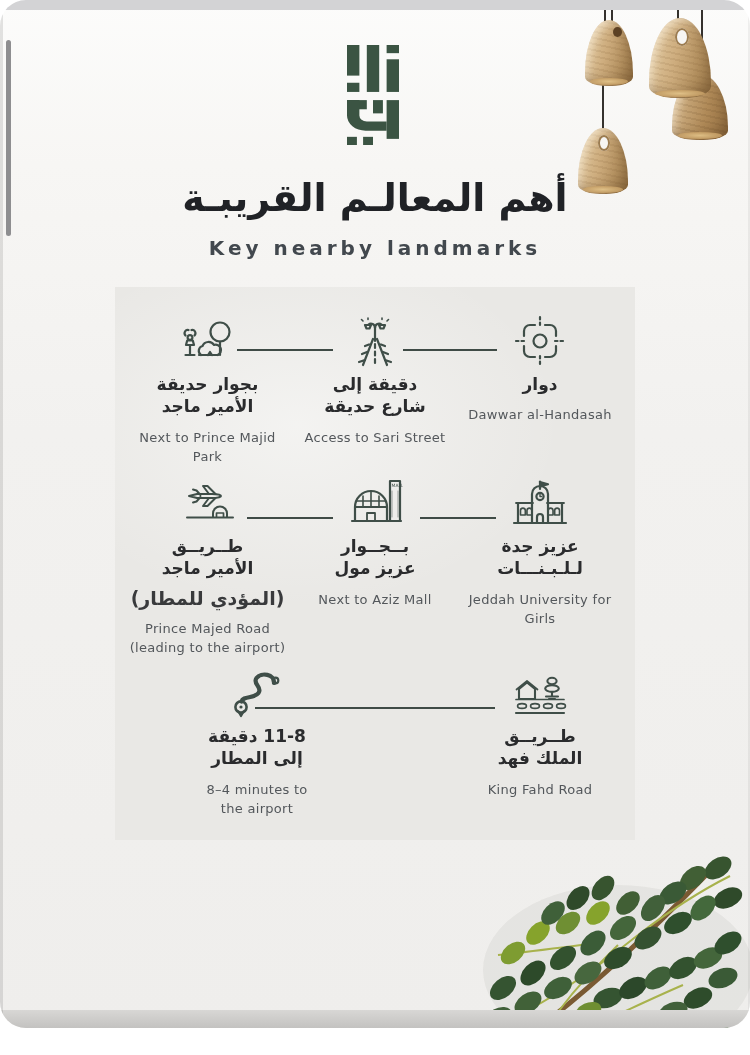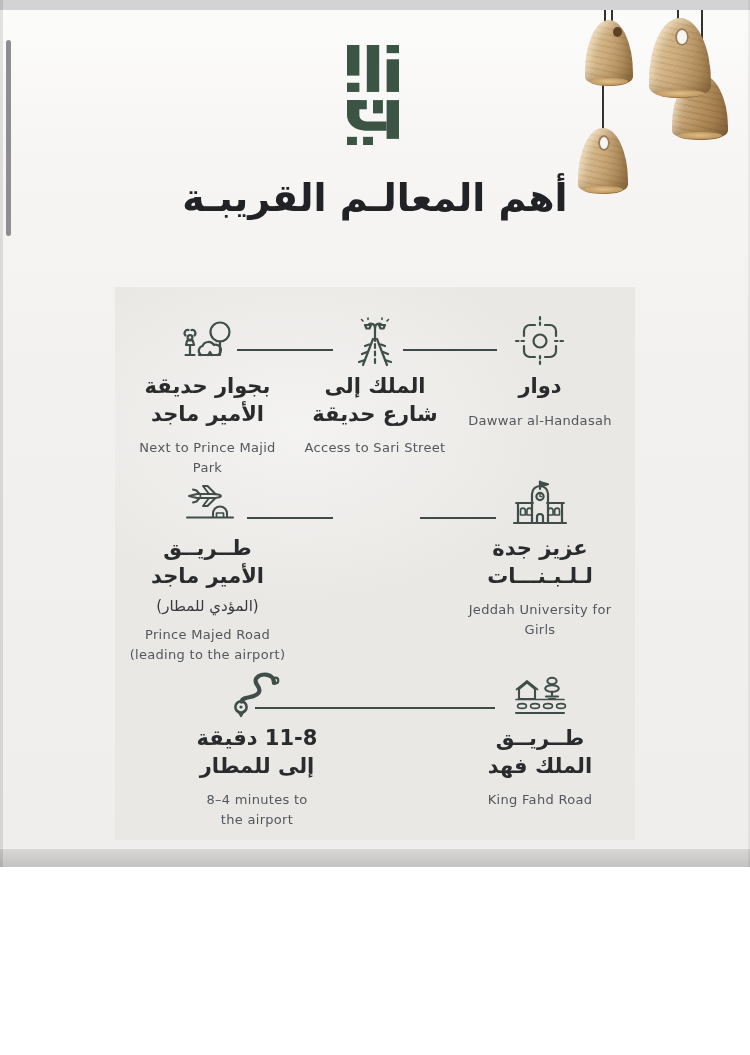--- a/index.html
+++ b/index.html
@@ -1,40 +1,40 @@
 <!DOCTYPE html>
 <html lang="ar"><head>
 <meta charset="utf-8">
 <style>
   html,body{margin:0;padding:0;}
   body{font-family:"DejaVu Sans", sans-serif;}
-  .stage{position:relative;width:750px;height:867px;overflow:hidden;
-    background:linear-gradient(180deg,#fcfcfb 0%,#f7f6f4 16%,#f2f1ef 42%,#efeeec 100%);}
+  .stage{position:relative;width:750px;height:1028px;overflow:hidden;
+    background:linear-gradient(180deg,#fcfcfb 0%,#f7f6f4 16%,#f2f1ef 42%,#efeeec 100%);border-radius:26px;}
   
   .edge-top{position:absolute;left:0;top:0;width:750px;height:10px;background:#d3d3d5;z-index:6;}
   .edge-bottom{position:absolute;left:0;bottom:0;width:750px;height:18px;
     background:linear-gradient(180deg,#d8d7d5,#c3c2c0);z-index:6;}
   .edge-left{position:absolute;left:0;top:0;width:3px;height:1055px;background:rgba(0,0,0,.10);z-index:6;}
   .edge-right{position:absolute;right:0;top:0;width:2px;height:1055px;background:rgba(0,0,0,.05);z-index:6;}
   
   .scrollbar{position:absolute;left:6px;top:40px;width:5px;height:196px;border-radius:3px;background:#8e8e90;z-index:7;}
   
   .logo{position:absolute;left:347px;top:45px;z-index:2;}
   
   .title-ar{position:absolute;left:0;top:176px;width:750px;text-align:center;direction:rtl;
     font-size:38px;font-weight:bold;color:#202226;letter-spacing:0;z-index:2;}
   .title-en{position:absolute;left:0;top:236px;width:750px;text-align:center;
     font-size:20px;font-weight:600;color:#42484e;letter-spacing:4px;z-index:2;}
   
   .panel{position:absolute;left:115px;top:287px;width:520px;height:553px;
     background:radial-gradient(380px 260px at 35% 25%, rgba(252,252,251,.55), rgba(252,252,251,0) 70%),#e9e8e5;z-index:1;}
   .cell{position:absolute;text-align:center;}
   .iconbox{height:56px;display:flex;align-items:flex-end;justify-content:center;margin-bottom:6px;}
-  .ar{font-size:21px;font-weight:bold;color:#2a2b2d;line-height:1.32;direction:rtl;}
-  .note{font-size:15px;font-weight:normal;color:#393a3c;margin-top:7px;direction:rtl;}
+  .ar{font-size:17px;font-weight:bold;color:#2a2b2d;line-height:1.32;direction:rtl;}
+  .note{font-size:19px;font-weight:bold;color:#393a3c;margin-top:7px;direction:rtl;}
   .en{font-size:13px;color:#53575b;margin-top:10px;line-height:1.5;letter-spacing:.3px;}
   .connector{position:absolute;height:2px;background:#3f4b46;}
   
   .watermark{position:absolute;left:10px;top:576px;z-index:4;color:rgba(255,255,255,.45);pointer-events:none;}
   .wm-ar{font-size:52px;font-weight:bold;direction:rtl;line-height:1;}
   .wm-en{font-size:23px;font-weight:bold;letter-spacing:2px;margin-top:4px;margin-left:14px;}
   
   .lamps{position:absolute;inset:0;z-index:3;pointer-events:none;}
   .cord{position:absolute;width:2px;background:#35322e;}
   .lamp{position:absolute;border-radius:50% 50% 44% 44% / 80% 80% 14% 14%;
@@ -64,20 +64,21 @@
       <rect x="32" y="54" width="10" height="38"></rect>
       <rect x="0" y="54" width="16" height="9"></rect>
       <rect x="21" y="54" width="8" height="13"></rect>
       <path d="M10,54 L10,69 A6,6 0 0 0 16,75 L32,75 L32,84 L15,84 A15,15 0 0 1 0,69 L0,54 Z"></path>
       <rect x="0" y="90" width="8" height="8"></rect>
         <rect x="13" y="90" width="8" height="8"></rect>
     </svg>
   </div>
 
   <div class="title-ar">أهم المعالـم القريبـة</div>
+  <div class="title-en">Key nearby landmarks</div>
 
   <div class="panel">
 
     <div class="connector" style="left:288px;top:62px;width:94px"></div>
     <div class="connector" style="left:122px;top:62px;width:96px"></div>
 
     <div class="connector" style="left:305px;top:230px;width:76px"></div>
     <div class="connector" style="left:132px;top:230px;width:86px"></div>
 
     <div class="connector" style="left:140px;top:420px;width:240px"></div>
@@ -102,21 +103,21 @@
         <svg width="56" height="50" viewBox="0 0 56 50" fill="none" stroke="#3f4e48" stroke-width="2.2" stroke-linecap="round" stroke-linejoin="round">
           <path d="M16,48 L26,22 M40,48 L30,22"></path>
           <path d="M12,45 l6,-2 M15,37 l5,-2 M18,29 l4,-1.5 M44,45 l-6,-2 M41,37 l-5,-2 M38,29 l-4,-1.5"></path>
           <path d="M28,27 V48" stroke-dasharray="4 3.5"></path>
           <path d="M28,24 V10"></path>
           <path d="M28,11 C28,7 24,5.5 21.5,7.5 M28,11 C28,7 32,5.5 34.5,7.5"></path>
           <path d="M18,8 h6 l-1.5,3.5 h-3 z M32,8 h6 l-1.5,3.5 h-3 z"></path>
           <path d="M16,4 l-1.5,-1.5 M21,2.5 l0,-1.5 M40,4 l1.5,-1.5 M35,2.5 l0,-1.5" stroke-width="1.6"></path>
         </svg>
       </div>
-      <div class="ar"><span>الملك إلى</span><br><span>شارع حديقة</span></div>
+      <div class="ar"><span>دقيقة إلى</span><br><span>شارع حديقة</span></div>
       <div class="en">Access to Sari Street</div>
     </div>
 
     <div class="cell" style="left:10px;top:24px;width:165px">
       <div class="iconbox">
         <svg width="56" height="48" viewBox="0 0 56 48" fill="none" stroke="#3f4e48" stroke-width="2.2" stroke-linecap="round" stroke-linejoin="round">
           <circle cx="40" cy="13" r="9.5"></circle>
           <path d="M40,22.5 V36"></path>
           <path d="M21,36 a5,5 0 0 1 1.5,-9 a6.5,6.5 0 0 1 11.5,-1 a5,5 0 0 1 3.5,10"></path>
           <path d="M19,36 H38 M28,36 l2,-3 2,3"></path>
@@ -143,20 +144,37 @@
           <path d="M4,24 h17 M35,24 h17" stroke-width="1.8"></path>
           <path d="M8.5,36 v-4.5 a2.4,2.4 0 0 1 4.8,0 V36 z M15,36 v-4.5 a2.4,2.4 0 0 1 4.8,0 V36 z" stroke-width="1.6"></path>
           <path d="M36.2,36 v-4.5 a2.4,2.4 0 0 1 4.8,0 V36 z M42.7,36 v-4.5 a2.4,2.4 0 0 1 4.8,0 V36 z" stroke-width="1.6"></path>
           <path d="M2,44 H54"></path>
         </svg>
       </div>
       <div class="ar"><span>عزيز جدة</span><br><span>لـلـبـنـــات</span></div>
       <div class="en">Jeddah University for Girls</div>
     </div>
 
+    <div class="cell" style="left:180px;top:186px;width:160px">
+      <div class="iconbox">
+        <svg width="56" height="54" viewBox="0 0 56 54" fill="none" stroke="#3f4e48" stroke-width="2.2" stroke-linecap="round" stroke-linejoin="round">
+          <path d="M8,32 a16,16 0 0 1 32,0"></path>
+          <path d="M16,21 V32 M24,16.5 V32 M32,21 V32" stroke-width="1.6"></path>
+          <path d="M10,26 H38" stroke-width="1.6"></path>
+          <path d="M8,32 h32 v14 h-32 z"></path>
+          <path d="M20,46 v-8 h8 v8" stroke-width="1.8"></path>
+          <rect x="43" y="6" width="10" height="40"></rect>
+          <text x="44.6" y="11.8" font-size="4.4" stroke="none" fill="#3f4e48">MALL</text>
+          <path d="M45,16 v26 M51,16 v26" stroke-width="1" opacity="0.5"></path>
+          <path d="M5,46 H54"></path>
+        </svg>
+      </div>
+      <div class="ar"><span>بــجــوار</span><br><span>عزيز مول</span></div>
+      <div class="en">Next to Aziz Mall</div>
+    </div>
 
     <div class="cell" style="left:10px;top:186px;width:165px">
       <div class="iconbox">
         <svg width="56" height="52" viewBox="0 0 56 52" fill="none" stroke="#3f4e48" stroke-width="2" stroke-linecap="round" stroke-linejoin="round">
           <path d="M9,19 l8,-2 h15 c5,0 9,1 9,2 c0,1 -4,2 -9,2 h-15 z"></path>
           <path d="M13,12.5 l3.5,1 4,4.5 M13,25.5 l3.5,-1 4,-4.5"></path>
           <path d="M29,17 l-6,-8 h4.5 l8,8 M29,21 l-6,8 h4.5 l8,-8"></path>
           <path d="M33,40 v-3.5 a7,7 0 0 1 14,0 V40"></path>
           <path d="M36.5,40 v-4 h7 v4" stroke-width="1.7"></path>
           <path d="M7,40.5 H53"></path>
@@ -190,21 +208,21 @@
     <div class="cell" style="left:42px;top:376px;width:200px">
       <div class="iconbox">
         <svg width="56" height="50" viewBox="0 0 56 50" fill="none" stroke="#3f4e48" stroke-linecap="round" stroke-linejoin="round">
           <path d="M45,14 C46,5 32,3 27.5,9 C23,15 34,18 29.5,24 C25,30 14,26.5 12.5,32.5" stroke-width="4.2"></path>
           <circle cx="46.5" cy="11.5" r="2.8" stroke-width="2.2"></circle>
           <circle cx="12" cy="38" r="5.6" stroke-width="2.6"></circle>
           <circle cx="12" cy="38" r="1.6" fill="#3f4e48" stroke="none"></circle>
           <path d="M9.5,42.5 L12,47 L14.5,42.5" stroke-width="2.2"></path>
         </svg>
       </div>
-      <div class="ar"><span>11-8 دقيقة</span><br><span>إلى للمطار</span></div>
+      <div class="ar"><span>11-8 دقيقة</span><br><span>إلى المطار</span></div>
       <div class="en"><span>8–4 minutes to</span><br><span>the airport</span></div>
     </div>
 
   </div>
 
 
   <div class="lamps">
     <div class="cord" style="left:604px;top:8px;height:50px"></div>
     <div class="cord" style="left:611px;top:8px;height:50px"></div>
     <div class="cord" style="left:602px;top:84px;height:46px"></div>

